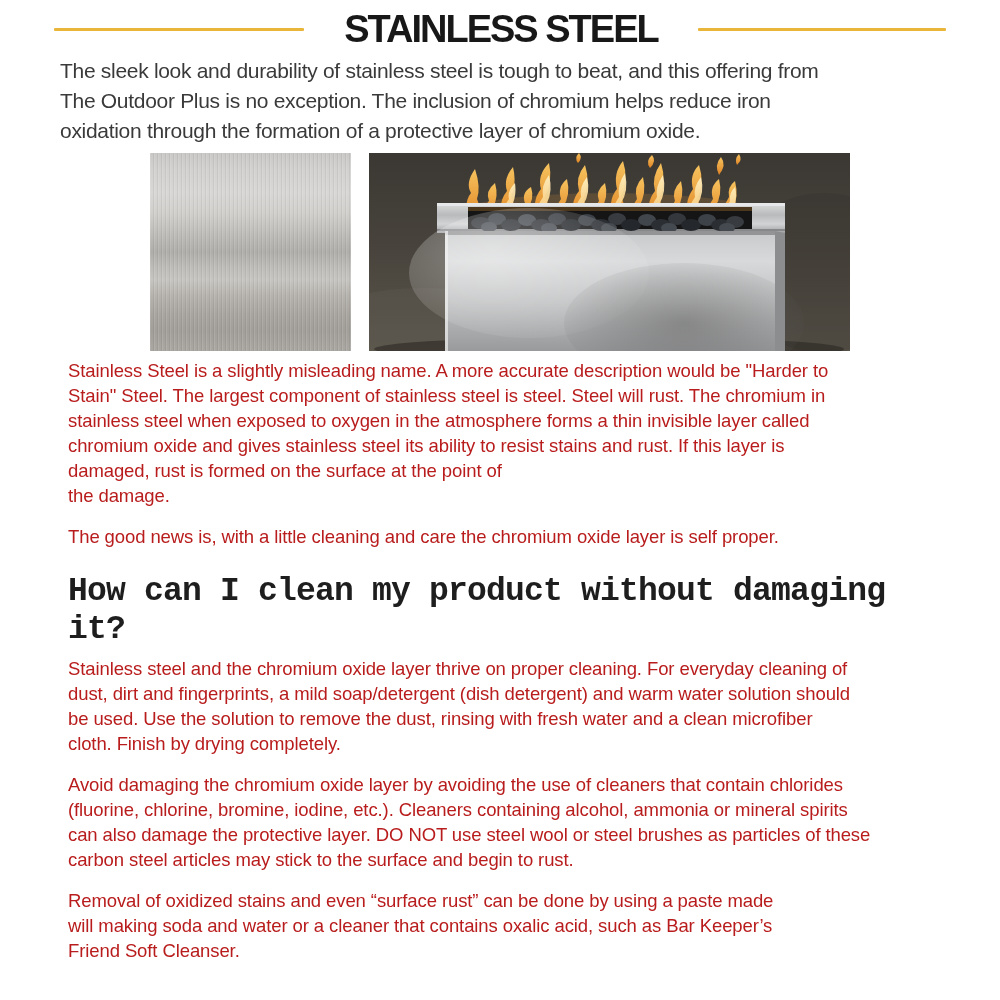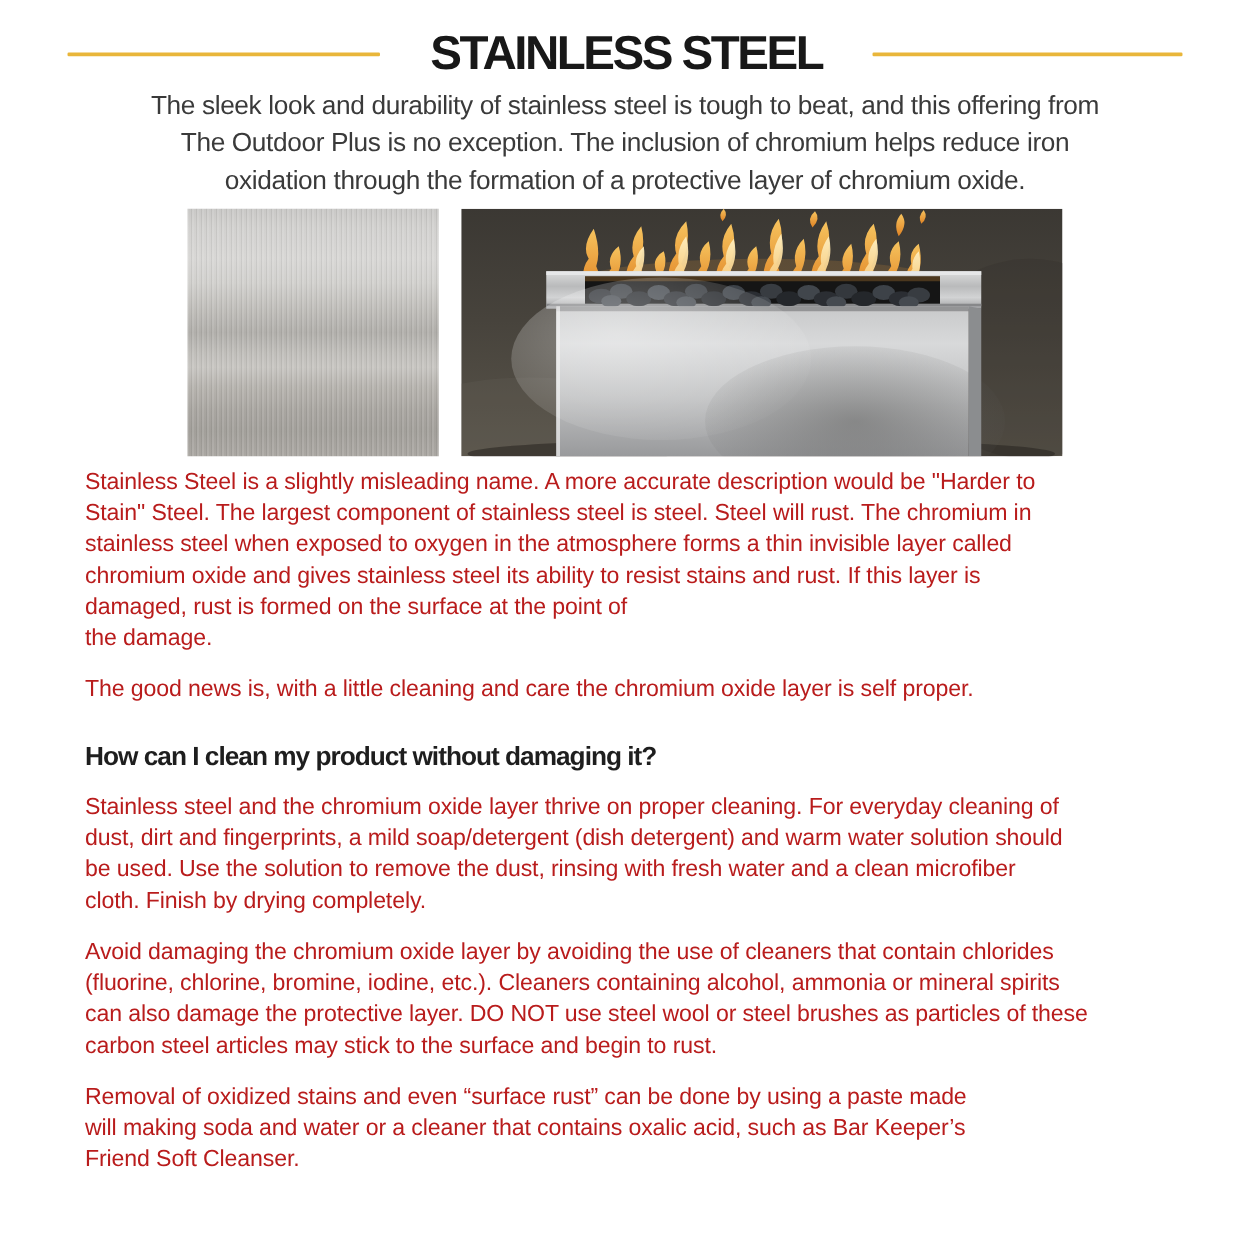--- a/index.html
+++ b/index.html
@@ -5,21 +5,21 @@
   * { box-sizing: border-box; }
   html, body { margin: 0; padding: 0; }
   body {
     width: 1000px;
     height: 1000px;
     background: #ffffff;
     font-family: "Liberation Sans", sans-serif;
     color: #4a4a4a;
     overflow: hidden;
   }
-  .page { width: 1000px; height: 872px; padding-top: 20px; }
+  .page { width: 1000px; height: 872px; padding-top: 6px; }
 
   
   .title-row {
     display: flex;
     align-items: center;
     justify-content: center;
     height: 46px;
   }
   .rule {
     height: 3px;
@@ -34,21 +34,21 @@
     line-height: 40px;
     font-weight: 800;
     letter-spacing: -2px;
     color: #181818;
     white-space: nowrap;
   }
 
   .intro {
     margin: 4px auto 0;
     max-width: 880px;
-    text-align: center;
+    text-align: left;
     font-size: 21px;
     line-height: 30px;
     letter-spacing: -0.3px;
     color: #3a3a3a;
     white-space: pre-line;
   }
 
   
   .images-row {
     margin-top: 7px;
@@ -80,21 +80,21 @@
     padding: 0 2px;
   }
   h2.section-heading {
     margin: 24px 0 0;
     font-size: 31px;
     line-height: 38px;
     font-weight: 700;
     letter-spacing: -0.5px;
     color: #1e1e1e;
   }
-  h2.section-heading.wide { font-size: 21px; letter-spacing: -0.8px; }
+  h2.section-heading.wide { font-size: 33px; letter-spacing: -0.8px; font-family: Liberation Mono, monospace; }
   .content p {
     margin: 7px 0 16px;
     font-size: 18.5px;
     line-height: 25px;
     letter-spacing: -0.1px;
     color: #b91c1c;
     white-space: pre-line;
   }
 </style>
 </head>

